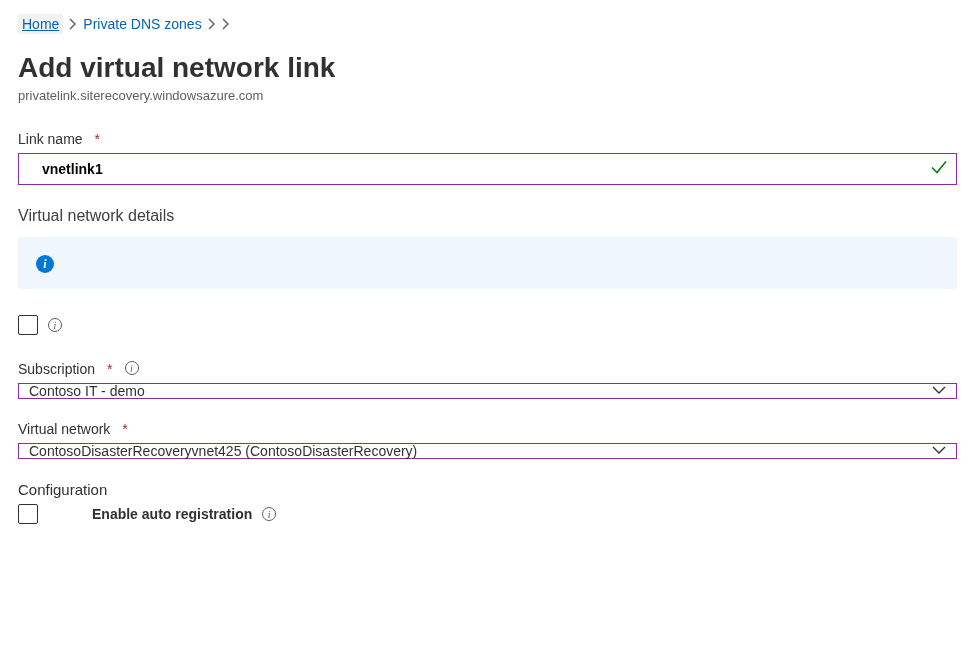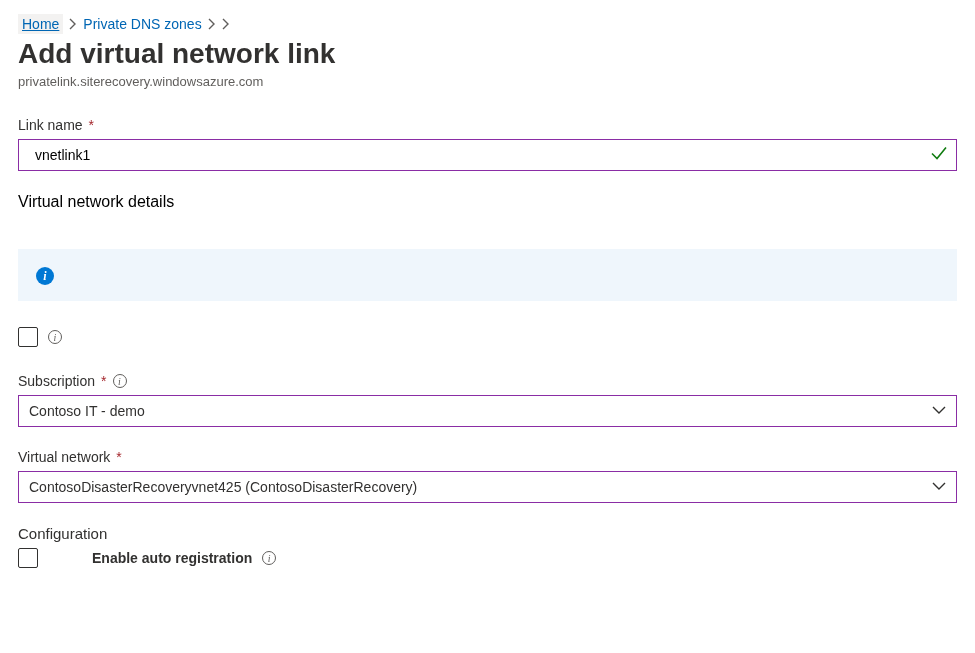--- a/index.html
+++ b/index.html
@@ -13,21 +13,21 @@
       color: #323130;
       background: #fff;
       padding: 14px 18px;
       width: 975px;
     }
     .breadcrumb {
       display: flex;
       align-items: center;
       gap: 6px;
       font-size: 14px;
-      margin-bottom: 4px;
+      margin-bottom: 18px;
     }
     .breadcrumb a {
       color: #0066b4;
       text-decoration: none;
       cursor: pointer;
     }
     .breadcrumb a.home {
       text-decoration: underline;
       background: #f3f2f1;
       padding: 2px 4px;
@@ -45,51 +45,52 @@
     .page-subtitle {
       font-size: 13px;
       color: #605e5c;
       margin-bottom: 28px;
     }
     .field-label {
       font-size: 14px;
       color: #323130;
       margin-bottom: 6px;
       display: flex;
-      align-items: center;
-      gap: 6px;
+      align-items: flex-start;
+      gap: 12px;
     }
     .required {
       color: #a4262c;
     }
     .text-input {
       width: 100%;
       border: 1px solid #8a2da5;
-      padding: 6px 16px;
+      padding: 6px 23px;
       font-size: 14px;
       font-family: inherit;
       height: 32px;
       position: relative;
+      font-weight: bold;
     }
     .input-wrapper {
       position: relative;
       margin-bottom: 22px;
     }
     .valid-check {
       position: absolute;
       right: 10px;
       top: 50%;
       transform: translateY(-50%);
       color: #107c10;
     }
     .section-heading {
       font-size: 16px;
-      color: #000000;
+      color: #404040;
       font-weight: 400;
-      margin-bottom: 38px;
+      margin-bottom: 12px;
     }
     .info-box {
       background: #eff6fc;
       padding: 16px 18px;
       display: flex;
       gap: 12px;
       margin-bottom: 26px;
     }
     .info-icon {
       flex-shrink: 0;
@@ -138,21 +139,21 @@
       color: #605e5c;
       font-family: Georgia, serif;
       cursor: pointer;
       flex-shrink: 0;
     }
     .dropdown {
       width: 100%;
       border: 1px solid #8a2da5;
       padding: 6px 10px;
       font-size: 14px;
-      height: 32px;
+      height: 16px;
       display: flex;
       align-items: center;
       justify-content: space-between;
       cursor: pointer;
       margin-bottom: 22px;
       background: #fff;
     }
     .chevron {
       display: inline-flex;
     }

